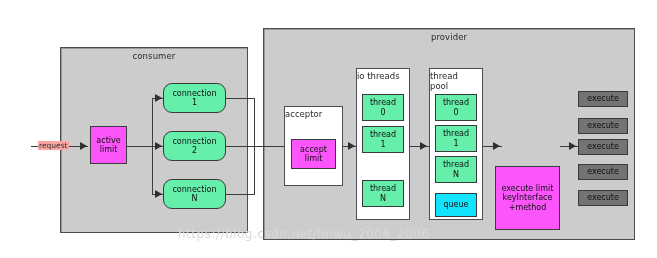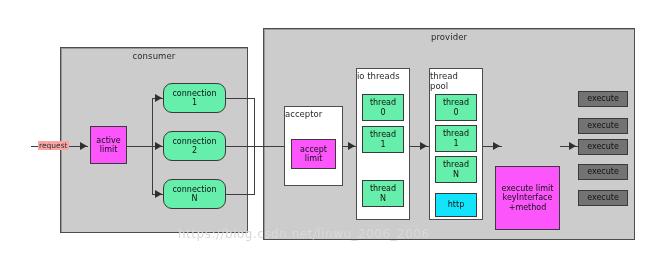--- a/index.html
+++ b/index.html
@@ -170,21 +170,21 @@
   </div>
   <div class="abs node green" style="left:435px;top:125px;width:42px;height:27px;flex-direction:column;">
     <span>thread</span>
     <span>1</span>
   </div>
   <div class="abs node green" style="left:435px;top:156px;width:42px;height:27px;flex-direction:column;">
     <span>thread</span>
     <span>N</span>
   </div>
   <div class="abs node cyan" style="left:435px;top:193px;width:42px;height:24px;">
-    <span>http</span>
+    <span>queue</span>
   </div>
 
   <div class="hline" style="left:483px;top:146px;width:19px;"></div>
   <div class="arrow-r" style="left:493px;top:142px;"></div>
 
   <div class="abs node magenta" style="left:495px;top:121px;width:65px;height:64px;flex-direction:column;margin-top:45px;">
     <span>execute limit</span>
     <span>keyInterface</span>
     <span>+method</span>
   </div>

